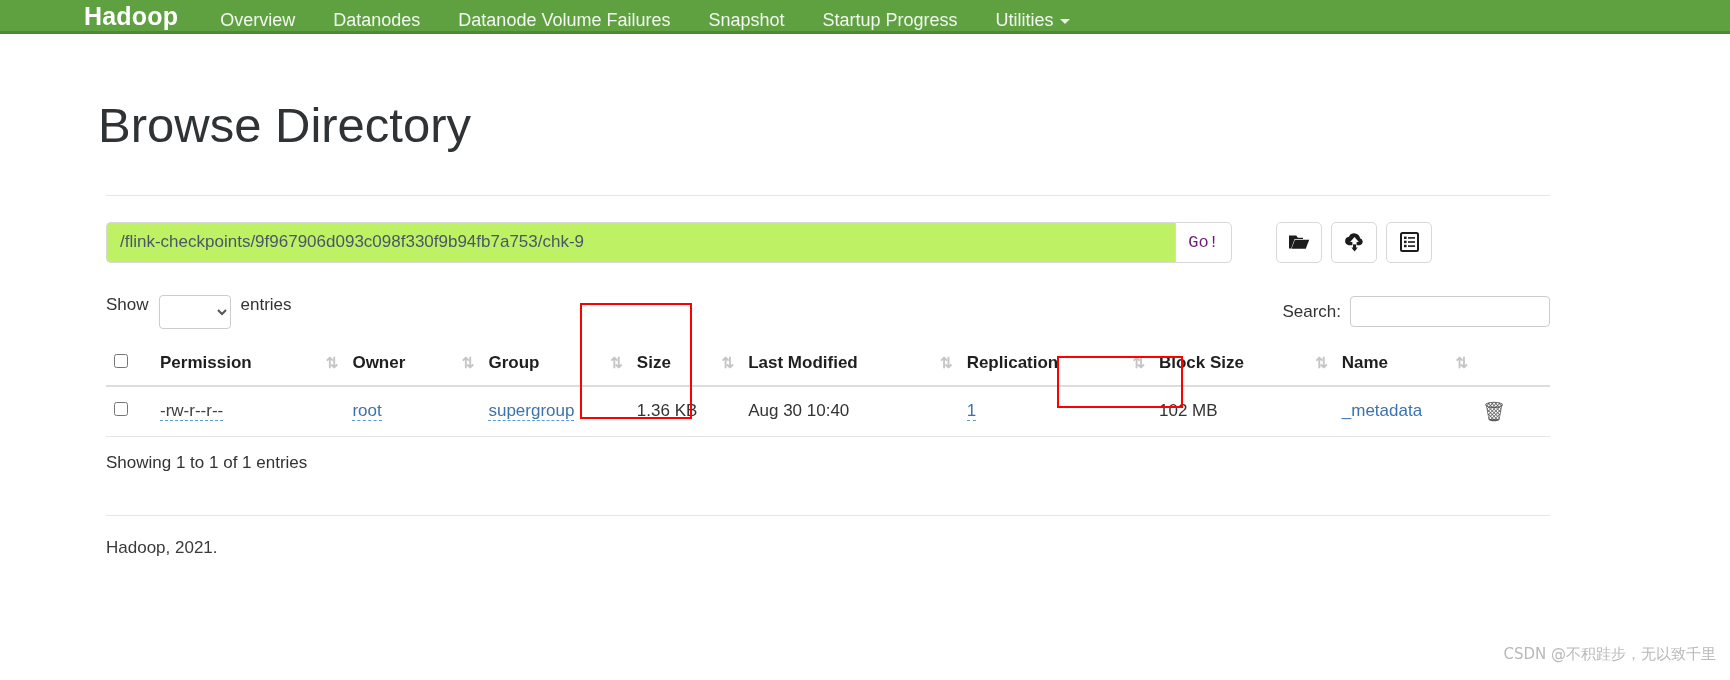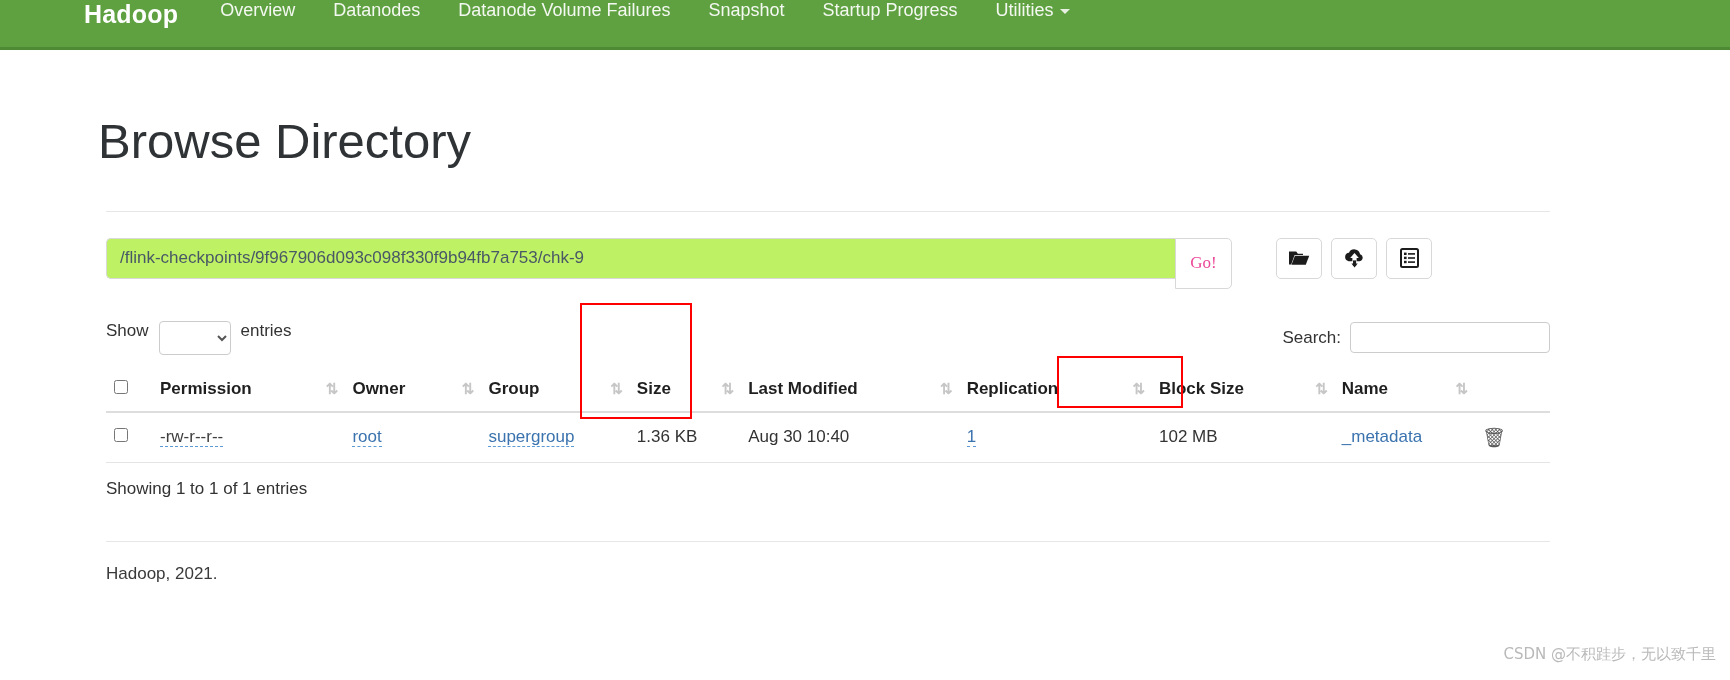--- a/index.html
+++ b/index.html
@@ -13,24 +13,24 @@
     height: 680px;
     font-family: "Liberation Sans", sans-serif;
     font-size: 17px;
     color: #333333;
     overflow: hidden;
     position: relative;
   }
 
   
   .navbar {
-    height: 50px;
+    height: 34px;
     background: #5fa141;
     display: flex;
-    align-items: flex-start;
+    align-items: flex-end;
     padding-left: 84px;
     box-sizing: border-box;
     border-bottom: 3px solid #4d8a33;
   }
   .brand {
     color: #ffffff;
     font-size: 25px;
     font-weight: bold;
     margin-right: 42px;
     letter-spacing: .2px;
@@ -93,28 +93,28 @@
     border-right: none;
     border-radius: 5px 0 0 5px;
     padding: 0 13px;
     font-family: "Liberation Sans", sans-serif;
     font-size: 17px;
     color: #4a5866;
     background: #bef264;
     outline: none;
   }
   .go-btn {
-    height: 51px;
+    height: 41px;
     min-width: 57px;
     box-sizing: border-box;
     border: 1px solid #d8d8d8;
     border-radius: 0 5px 5px 0;
     background: #ffffff;
-    color: #ec4899;
-    font-family: Liberation Serif, serif;
+    color: #701a75;
+    font-family: Liberation Mono, monospace;
     font-size: 17px;
     cursor: pointer;
   }
   .icon-btn-group {
     display: flex;
     margin-left: 44px;
   }
   .icon-btn {
     width: 46px;
     height: 41px;

